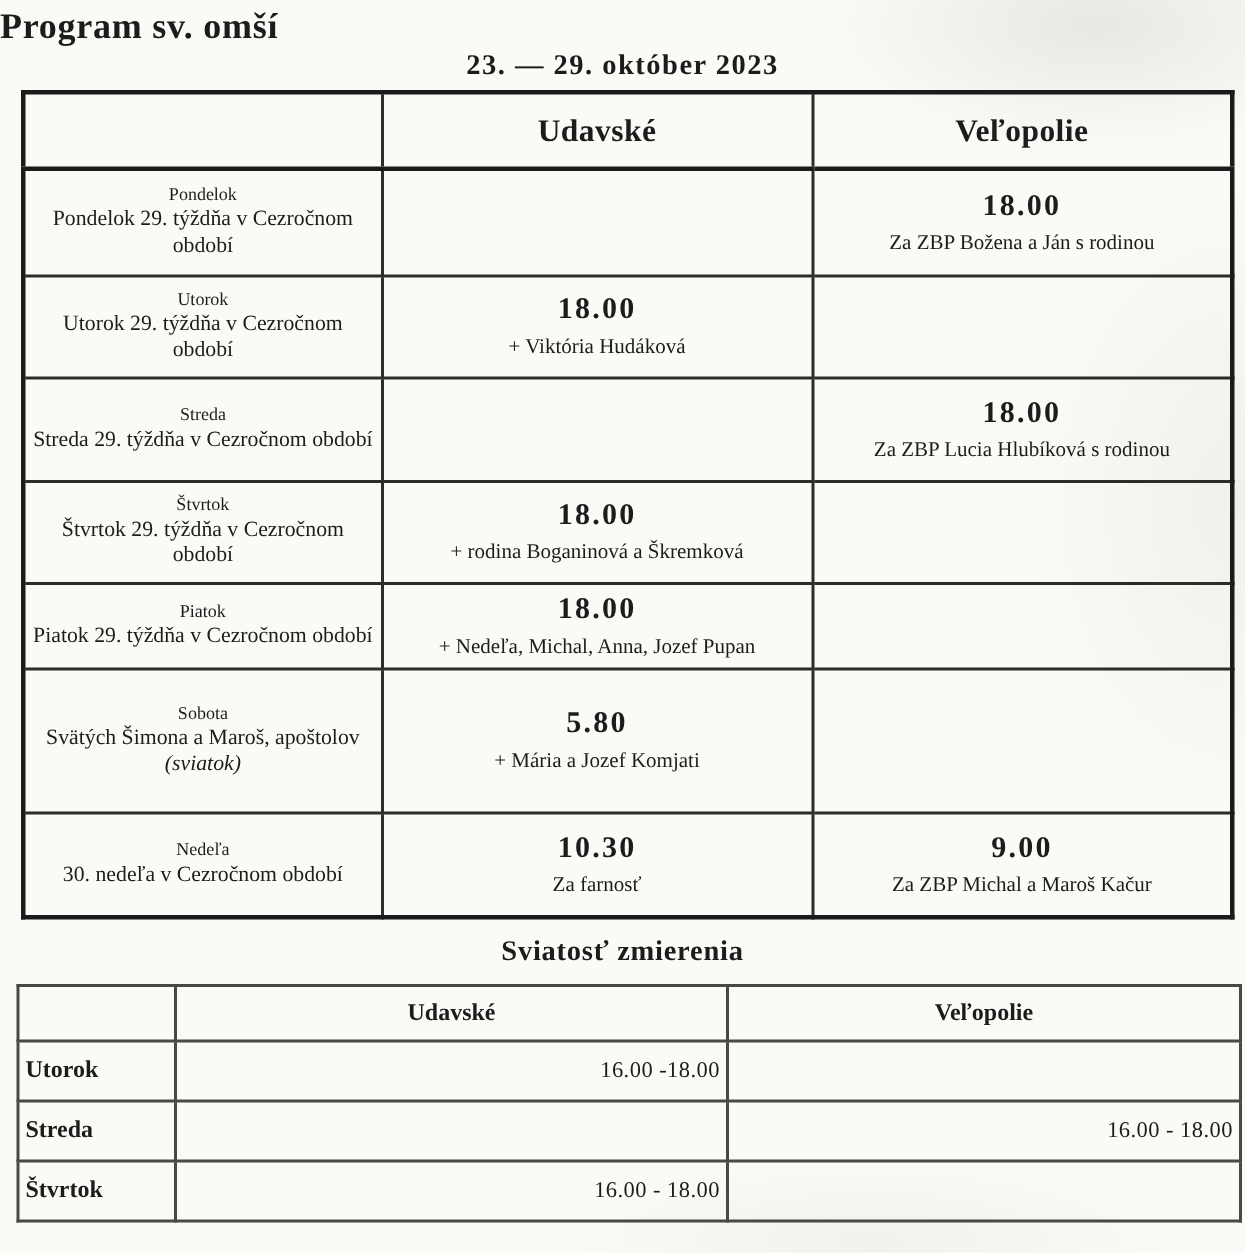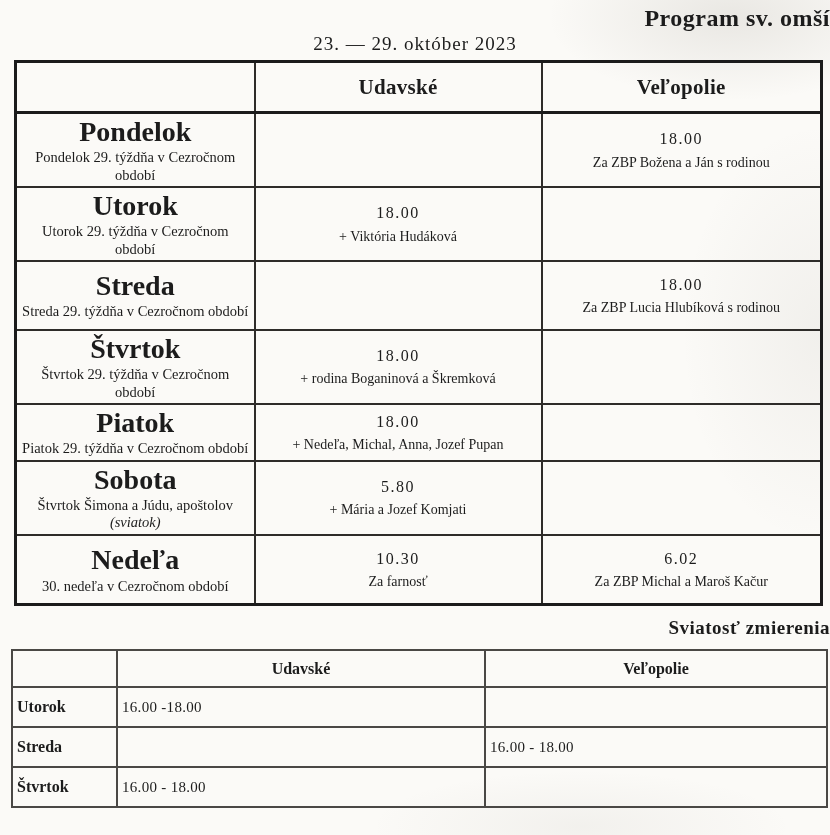--- a/index.html
+++ b/index.html
@@ -9,29 +9,29 @@
     font-family:"Liberation Serif","DejaVu Serif",serif;
     color:#1c1c1c;
     background:
       radial-gradient(ellipse 260px 120px at 88% 2%, rgba(125,118,105,0.14), transparent 70%),
       radial-gradient(ellipse 200px 300px at 99% 40%, rgba(125,118,105,0.08), transparent 70%),
       radial-gradient(ellipse 300px 80px at 70% 99%, rgba(125,118,105,0.07), transparent 70%),
       #fbfaf7;
     overflow:hidden;
   }
   .doc-title {
-    text-align:right;
+    text-align:left;
     font-weight:bold;
     font-size:24px;
     letter-spacing:0.5px;
     padding-top:5px;
   }
   .doc-subtitle {
     text-align:center;
-    font-weight:normal;
+    font-weight:bold;
     font-size:19px;
     letter-spacing:1px;
     margin-top:1px;
   }
   table { border-collapse:collapse; table-layout:fixed; }
 
   
   .mass-table {
     margin:5px 0 0 14px;
     width:806px;
@@ -40,51 +40,51 @@
   .mass-table td { border:2px solid #2e2c29; vertical-align:middle; text-align:center; padding:2px 4px; }
   .mass-table colgroup col:nth-child(1){ width:239px; }
   .mass-table colgroup col:nth-child(2){ width:287px; }
   .mass-table colgroup col:nth-child(3){ width:280px; }
   .mass-table tr.hdr td { height:51px; border-bottom:3px solid #1b1b1b; }
   .mass-table tr.r0 td { height:71px; }
   .mass-table tr.r1 td { height:68px; }
   .mass-table tr.r2 td { height:69px; }
   .mass-table tr.r3 td { height:68px; }
   .mass-table tr.r4 td { height:57px; }
-  .mass-table tr.r5 td { height:59px; }
+  .mass-table tr.r5 td { height:96px; }
   .mass-table tr.r6 td { height:70px; }
   .col-header { font-weight:bold; font-size:21px; letter-spacing:0.3px; }
-  .day-name { font-weight:bold; font-size:28px; line-height:1.15; }
+  .day-name { font-weight:normal; font-size:12px; line-height:1.15; }
   .day-detail { font-size:14.5px; line-height:1.2; margin-top:1px; }
   .day-detail i { font-style:italic; }
-  .mass-time { font-weight:normal; font-size:16px; letter-spacing:1.5px; line-height:1.2; }
+  .mass-time { font-weight:bold; font-size:20px; letter-spacing:1.5px; line-height:1.2; }
   .mass-intention { font-size:14px; margin-top:6px; line-height:1.15; }
 
   
   .section-title {
-    text-align:right;
+    text-align:center;
     font-weight:bold;
     font-size:19px;
     letter-spacing:0.5px;
     margin-top:11px;
   }
   .conf-table {
     margin:10px 0 0 11px;
     width:815px;
     border:2px solid #3a3835;
   }
   .conf-table td { border:2px solid #4a4845; vertical-align:middle; padding:2px 4px; }
   .conf-table colgroup col:nth-child(1){ width:105px; }
   .conf-table colgroup col:nth-child(2){ width:368px; }
   .conf-table colgroup col:nth-child(3){ width:342px; }
   .conf-table tr.hdr td { height:37px; }
   .conf-table tr.row td { height:40px; }
   .conf-col-header { font-weight:bold; font-size:16px; text-align:center; }
   .conf-day { font-weight:bold; font-size:16px; text-align:left; padding-left:12px; }
-  .conf-time { font-size:15px; text-align:left; letter-spacing:0.3px; }
+  .conf-time { font-size:15px; text-align:right; letter-spacing:0.3px; }
 </style>
 </head>
 <body>
 
 <div class="doc-title">Program sv. omší</div>
 <div class="doc-subtitle">23. — 29. október 2023</div>
 
 <table class="mass-table">
   <colgroup>
       <col>
@@ -169,21 +169,21 @@
     </td>
     <td>
       <div class="mass-time"></div>
       <div class="mass-intention"></div>
     </td>
   </tr>
 
   <tr class="r5">
     <td>
       <div class="day-name">Sobota</div>
-      <div class="day-detail"><span>Štvrtok Šimona a Júdu, apoštolov</span> <i>(sviatok)</i></div>
+      <div class="day-detail"><span>Svätých Šimona a Maroš, apoštolov</span> <i>(sviatok)</i></div>
     </td>
     <td>
       <div class="mass-time">5.80</div>
       <div class="mass-intention">+ Mária a Jozef Komjati</div>
     </td>
     <td>
       <div class="mass-time"></div>
       <div class="mass-intention"></div>
     </td>
   </tr>
@@ -191,21 +191,21 @@
   <tr class="r6">
     <td>
       <div class="day-name">Nedeľa</div>
       <div class="day-detail"><span>30. nedeľa v Cezročnom období</span></div>
     </td>
     <td>
       <div class="mass-time">10.30</div>
       <div class="mass-intention">Za farnosť</div>
     </td>
     <td>
-      <div class="mass-time">6.02</div>
+      <div class="mass-time">9.00</div>
       <div class="mass-intention">Za ZBP Michal a Maroš Kačur</div>
     </td>
   </tr>
 </tbody>
   </table>
 
 <div class="section-title">Sviatosť zmierenia</div>
 
 <table class="conf-table">
   <colgroup>

